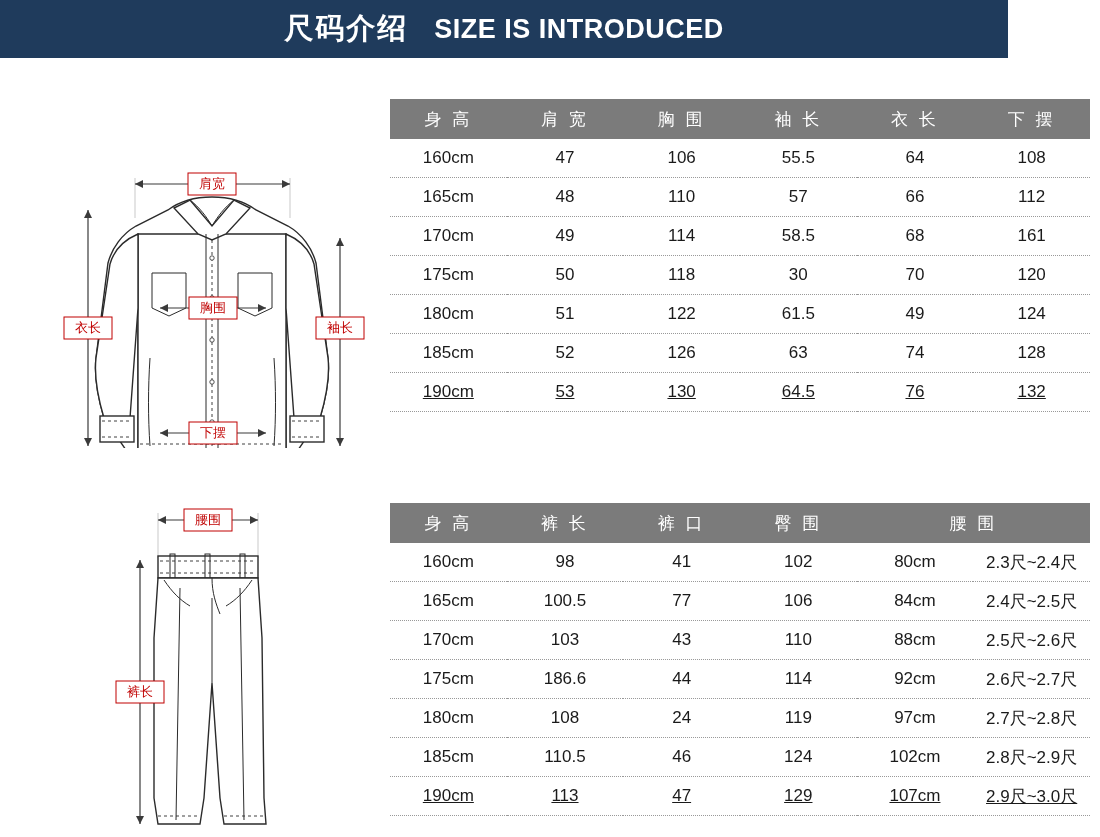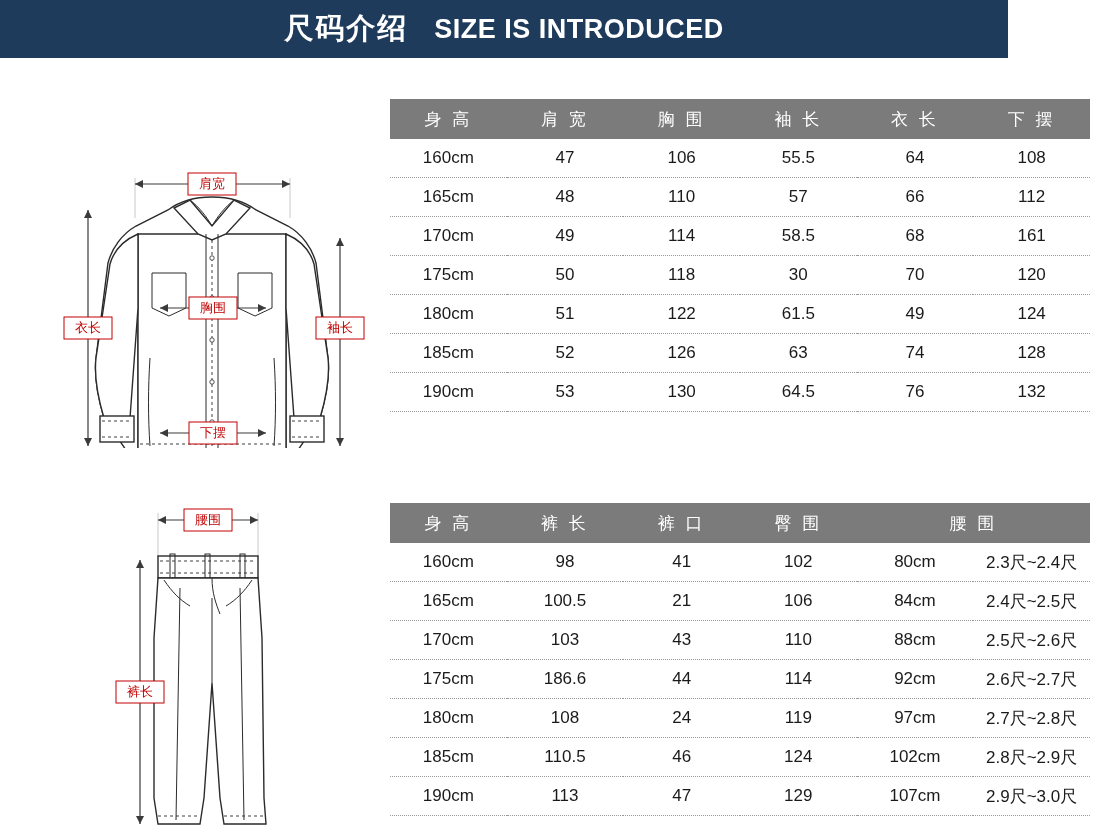--- a/index.html
+++ b/index.html
@@ -81,20 +81,21 @@
     font-size: 17px;
     color: #1a1a1a;
     height: 36px;
     text-align: center;
     border-bottom: 1px dotted #999;
     background: #ffffff;
     white-space: nowrap;
   }
   table.size-table tbody tr:last-child td {
     border-bottom: 1px dotted #999;
+    text-decoration: underline;
   }
   .tbl-wrap-shirt { position:absolute; left: 5px; top: 41px; }
   .tbl-wrap-pants { position:absolute; left: 5px; top: 35px; }
 
   
   .figure-svg { display:block; }
 
   .dim-label {
     font-family: "Liberation Sans", sans-serif;
     font-size: 13px;
@@ -362,21 +363,21 @@
                 <td>160cm</td>
                 <td>98</td>
                 <td>41</td>
                 <td>102</td>
                 <td>80cm</td>
                 <td>2.3尺~2.4尺</td>
               </tr>
               <tr>
                 <td>165cm</td>
                 <td>100.5</td>
-                <td>21</td>
+                <td>77</td>
                 <td>106</td>
                 <td>84cm</td>
                 <td>2.4尺~2.5尺</td>
               </tr>
               <tr>
                 <td>170cm</td>
                 <td>103</td>
                 <td>43</td>
                 <td>110</td>
                 <td>88cm</td>

